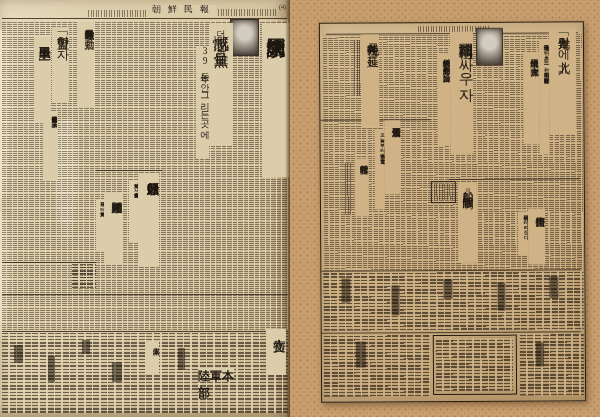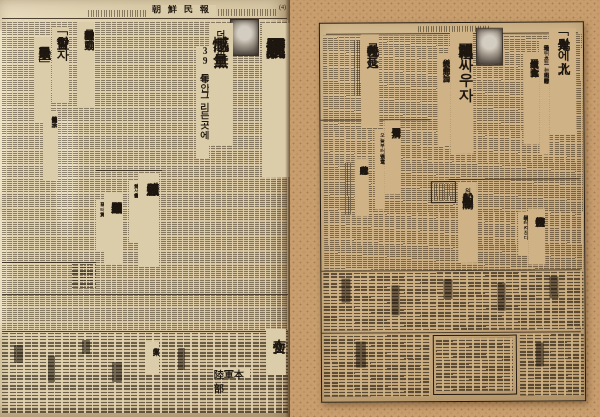--- a/index.html
+++ b/index.html
@@ -32,21 +32,21 @@
       repeating-linear-gradient(0deg,rgba(40,30,18,.55) 0 1px,rgba(0,0,0,0) 1px 2.15px);}
   .tx-ads{background-image:
       repeating-linear-gradient(90deg,rgba(0,0,0,0) 0 6px,rgba(226,212,178,.9) 6px 7.6px),
       repeating-linear-gradient(0deg,rgba(30,22,13,.62) 0 1.5px,rgba(0,0,0,0) 1.5px 3.3px);}
   .tx-ads-r{background-image:
       repeating-linear-gradient(90deg,rgba(0,0,0,0) 0 6px,rgba(207,178,134,.9) 6px 7.6px),
       repeating-linear-gradient(0deg,rgba(28,20,11,.62) 0 1.5px,rgba(0,0,0,0) 1.5px 3.3px);}
   .tx-tiny{background-image:repeating-linear-gradient(90deg,rgba(40,30,18,.6) 0 1px,rgba(0,0,0,0) 1px 2.6px);}
 
   
-  .v{writing-mode:vertical-rl;text-orientation:upright;color:#1e1710;font-weight:bold;
+  .v{writing-mode:vertical-rl;text-orientation:upright;color:#1e1710;font-weight:normal;
      overflow:hidden;line-height:1.05;}
   .hl-bg-l{background:#dccdaa;}
   .hl-bg-r{background:#cfb286;}
   .sub{font-weight:bold;}
   .rule{background:rgba(52,40,26,.85);}
   .photo{border:1px solid #3a3128;
      background:radial-gradient(circle at 50% 38%,#d3ccc0 0 26%,#a49b8e 48%,#6b635a 75%,#4d463f 100%);
      box-shadow:inset 0 0 4px rgba(20,15,10,.6);}
   .blob{background:rgba(28,20,11,.55);filter:blur(.4px);border-radius:1px;}
   .torn{filter:blur(1.2px);}
@@ -103,21 +103,21 @@
     <div class="tx-ads" style="left:72px;top:264px;width:24px;height:24px;"></div>
 
     <div class="tx-ads" style="left:2px;top:333px;width:286px;height:80px;opacity:.95;"></div>
     <div class="blob" style="left:14px;top:345px;width:9px;height:18px;"></div>
     <div class="blob" style="left:48px;top:356px;width:7px;height:26px;"></div>
     <div class="blob" style="left:82px;top:340px;width:8px;height:14px;"></div>
     <div class="blob" style="left:112px;top:362px;width:10px;height:20px;"></div>
     <div class="blob" style="left:178px;top:348px;width:7px;height:22px;"></div>
 
     <div class="v hl-bg-l" style="left:266px;top:329px;width:20px;height:46px;font-size:13px;">布告文</div>
-    <div class="sub hl-bg-l" style="left:214px;top:368px;width:36px;height:10px;font-size:10px;color:#1e1710;">陸軍本部</div>
+    <div class="sub hl-bg-l" style="left:198px;top:368px;width:36px;height:10px;font-size:12px;color:#1e1710;">陸軍本部</div>
     <div class="v hl-bg-l" style="left:146px;top:342px;width:13px;height:32px;font-size:7px;">入學案內</div>
 
     <div class="edge-dark"></div>
   </div>
 
   <div class="right-bg"></div>
 
   <div class="page-right">
 
     <div class="tx-tiny" style="left:98px;top:3px;width:72px;height:6px;opacity:.85;"></div>

